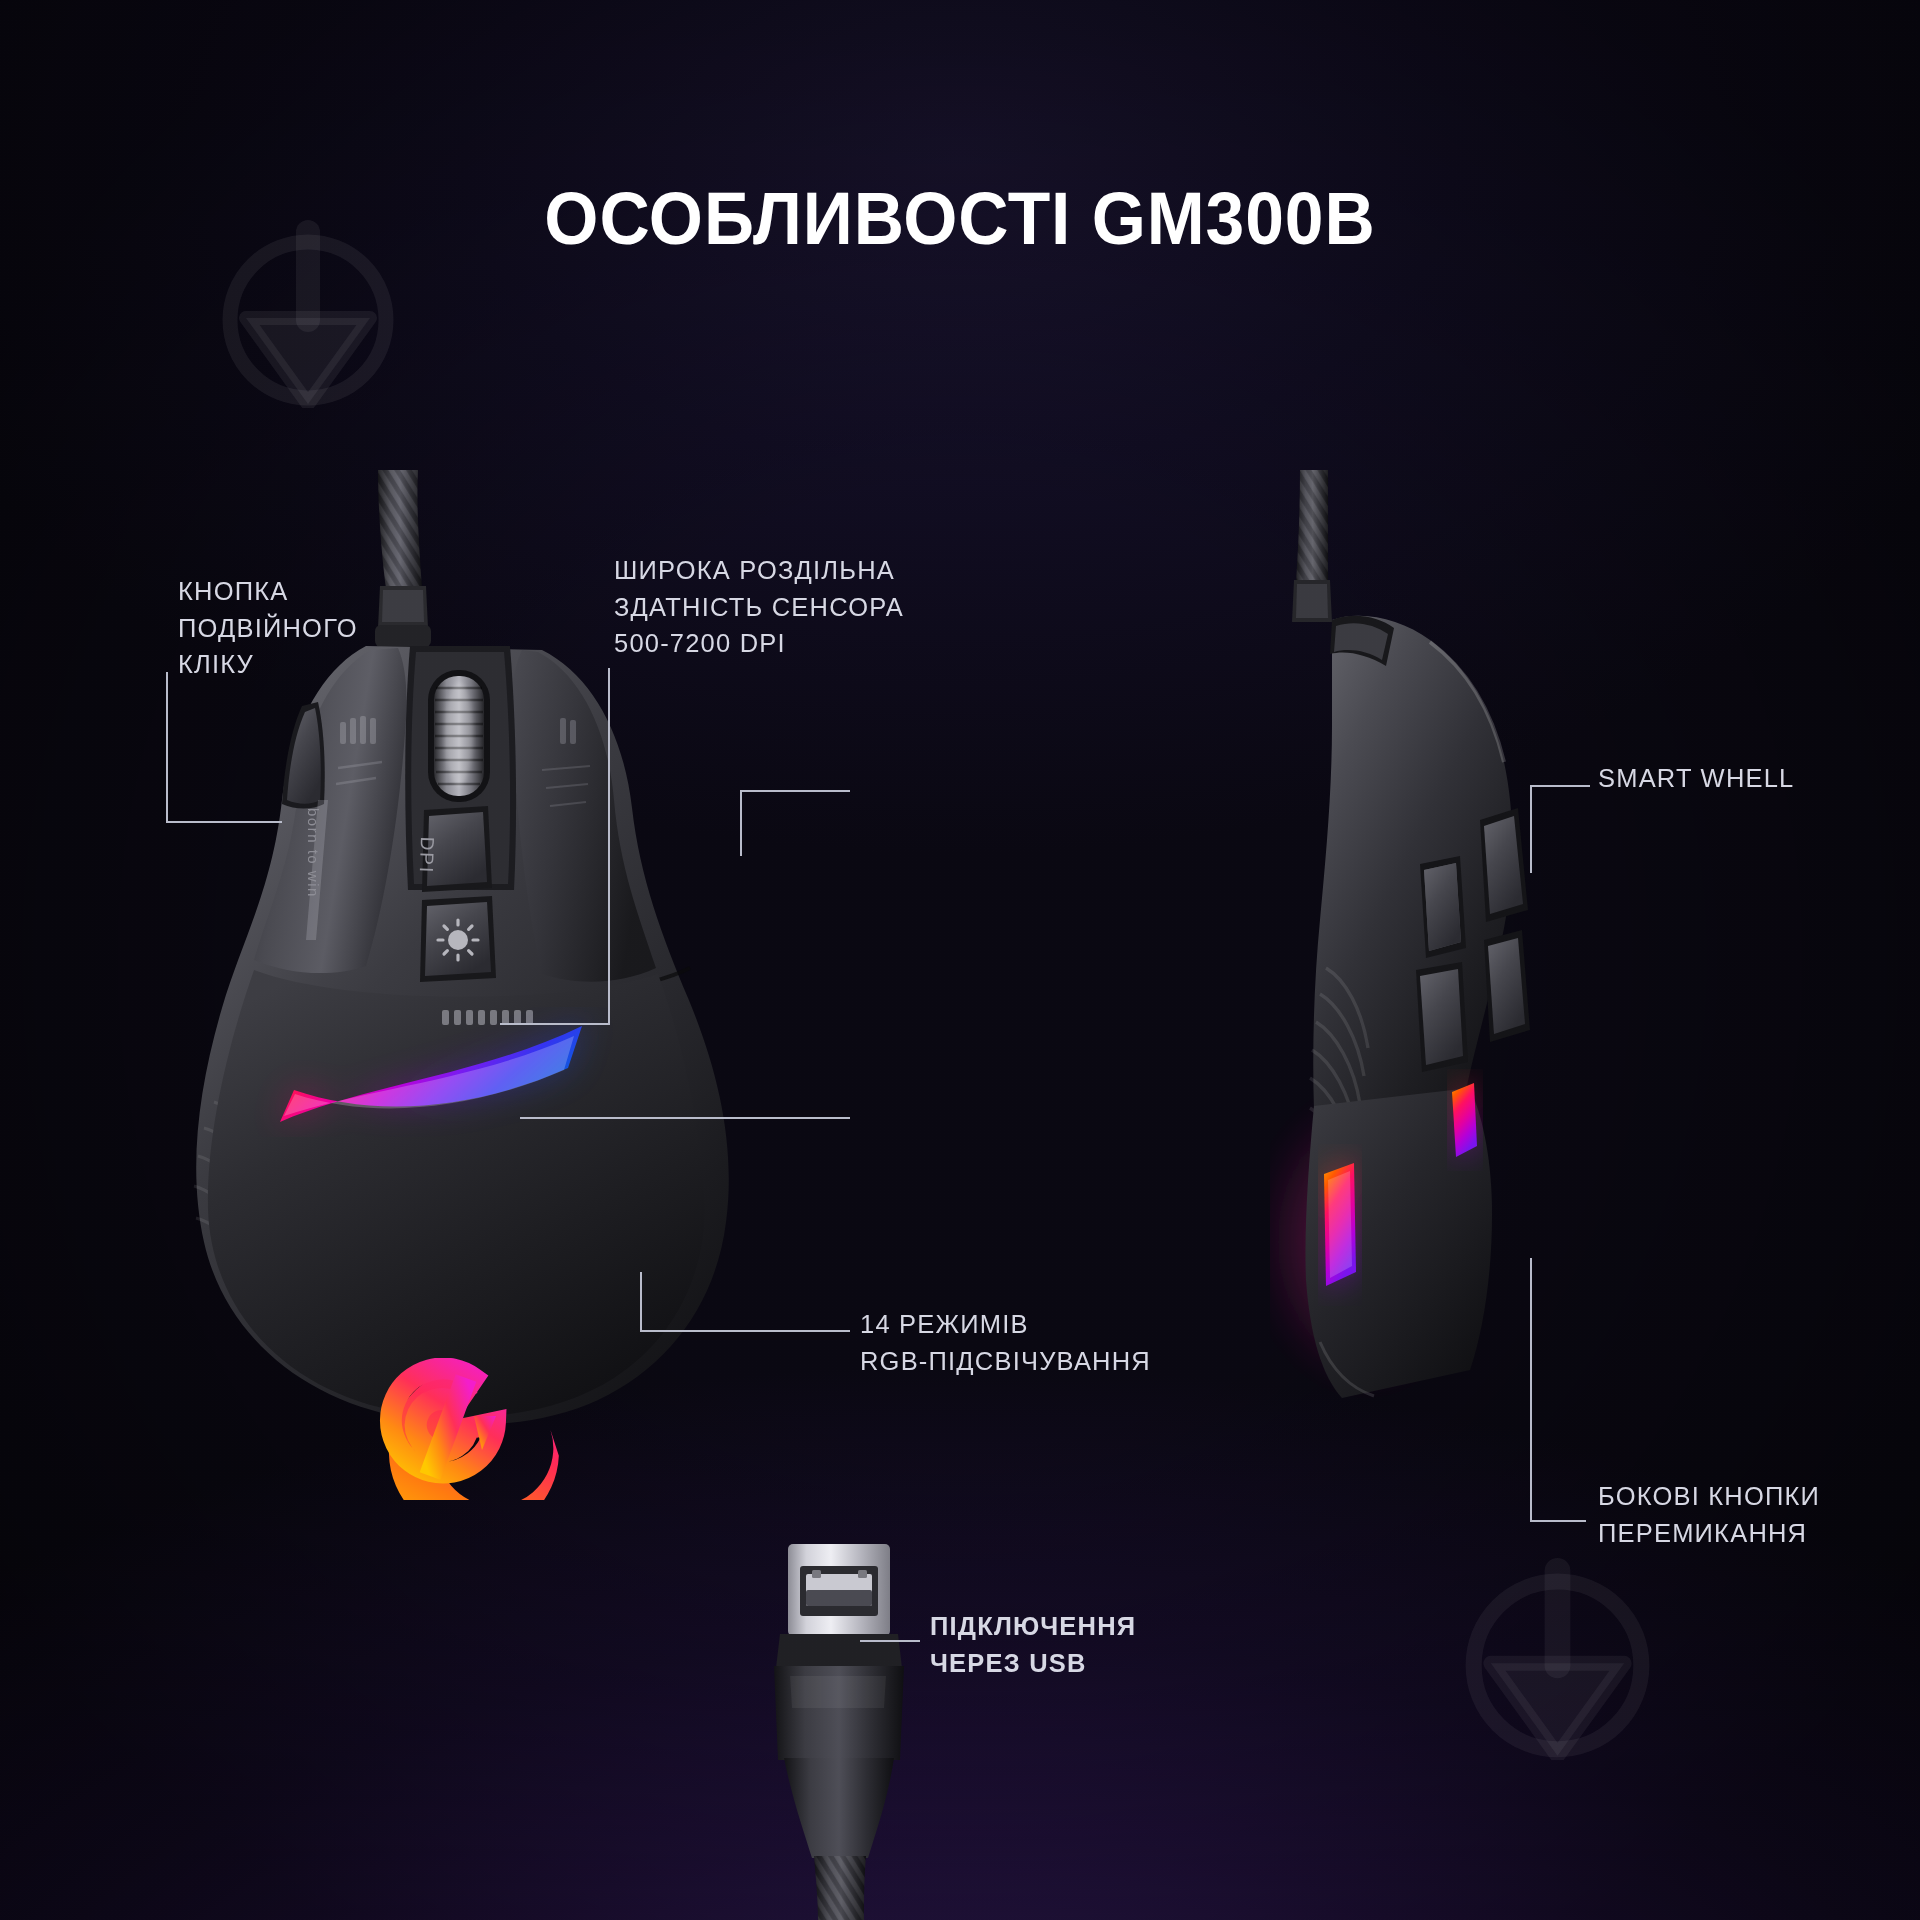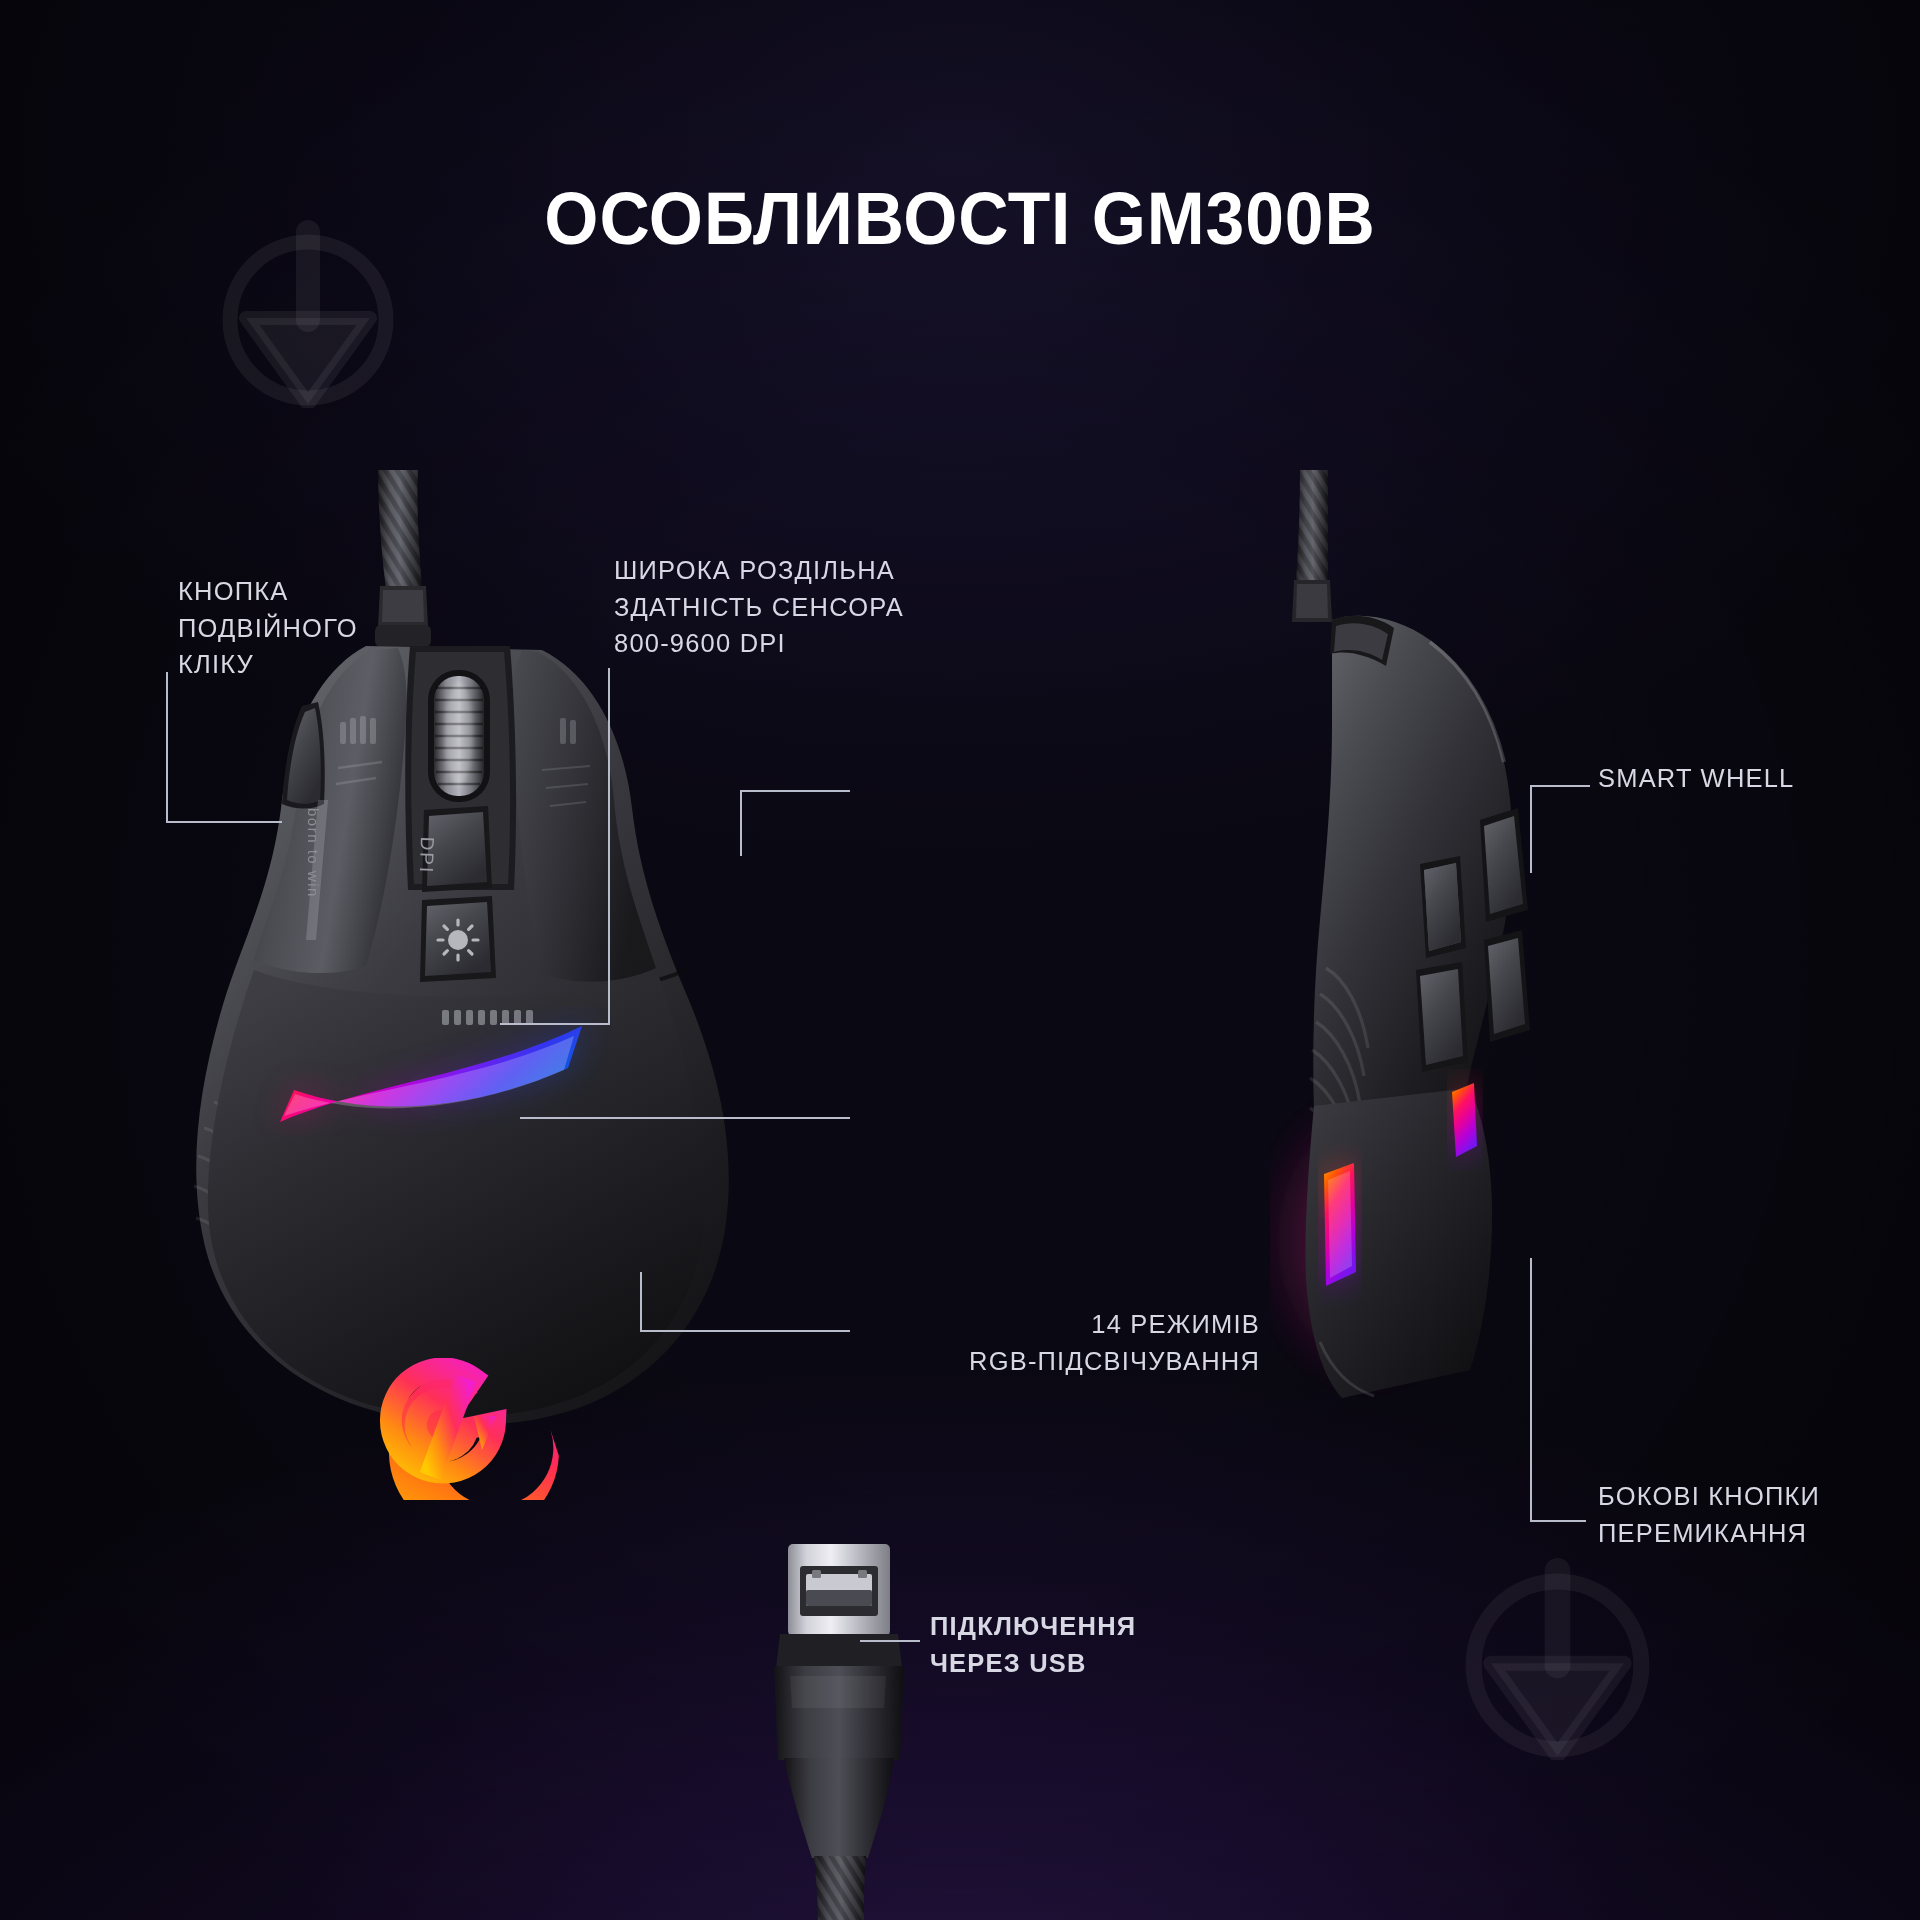--- a/index.html
+++ b/index.html
@@ -532,25 +532,25 @@
 
   <div class="leader h" style="left:1530px; top:1520px; width:56px;"></div>
   <div class="leader v" style="left:1530px; top:1258px; height:264px;"></div>
 
   <div class="callout" style="left:178px; top:573px; width:300px;">КНОПКА
 ПОДВІЙНОГО
 КЛІКУ</div>
 
   <div class="callout" style="left:614px; top:552px; width:380px;">ШИРОКА РОЗДІЛЬНА
 ЗДАТНІСТЬ СЕНСОРА
-800-9600 DPI</div>
-
-
-
-  <div class="callout" style="left:860px; top:1306px; width:400px;text-align:right;">14 РЕЖИМІВ
+500-7200 DPI</div>
+
+
+
+  <div class="callout" style="left:860px; top:1306px; width:400px;">14 РЕЖИМІВ
 RGB-ПІДСВІЧУВАННЯ</div>
 
   <div class="callout" style="left:930px; top:1608px; width:340px;font-weight:bold;">ПІДКЛЮЧЕННЯ
 ЧЕРЕЗ USB</div>
 
   <div class="callout right" style="left:1598px; top:760px; width:330px;">SMART WHELL</div>
 
   <div class="callout right" style="left:1598px; top:1478px; width:330px;">БОКОВІ КНОПКИ
 ПЕРЕМИКАННЯ</div>
 

